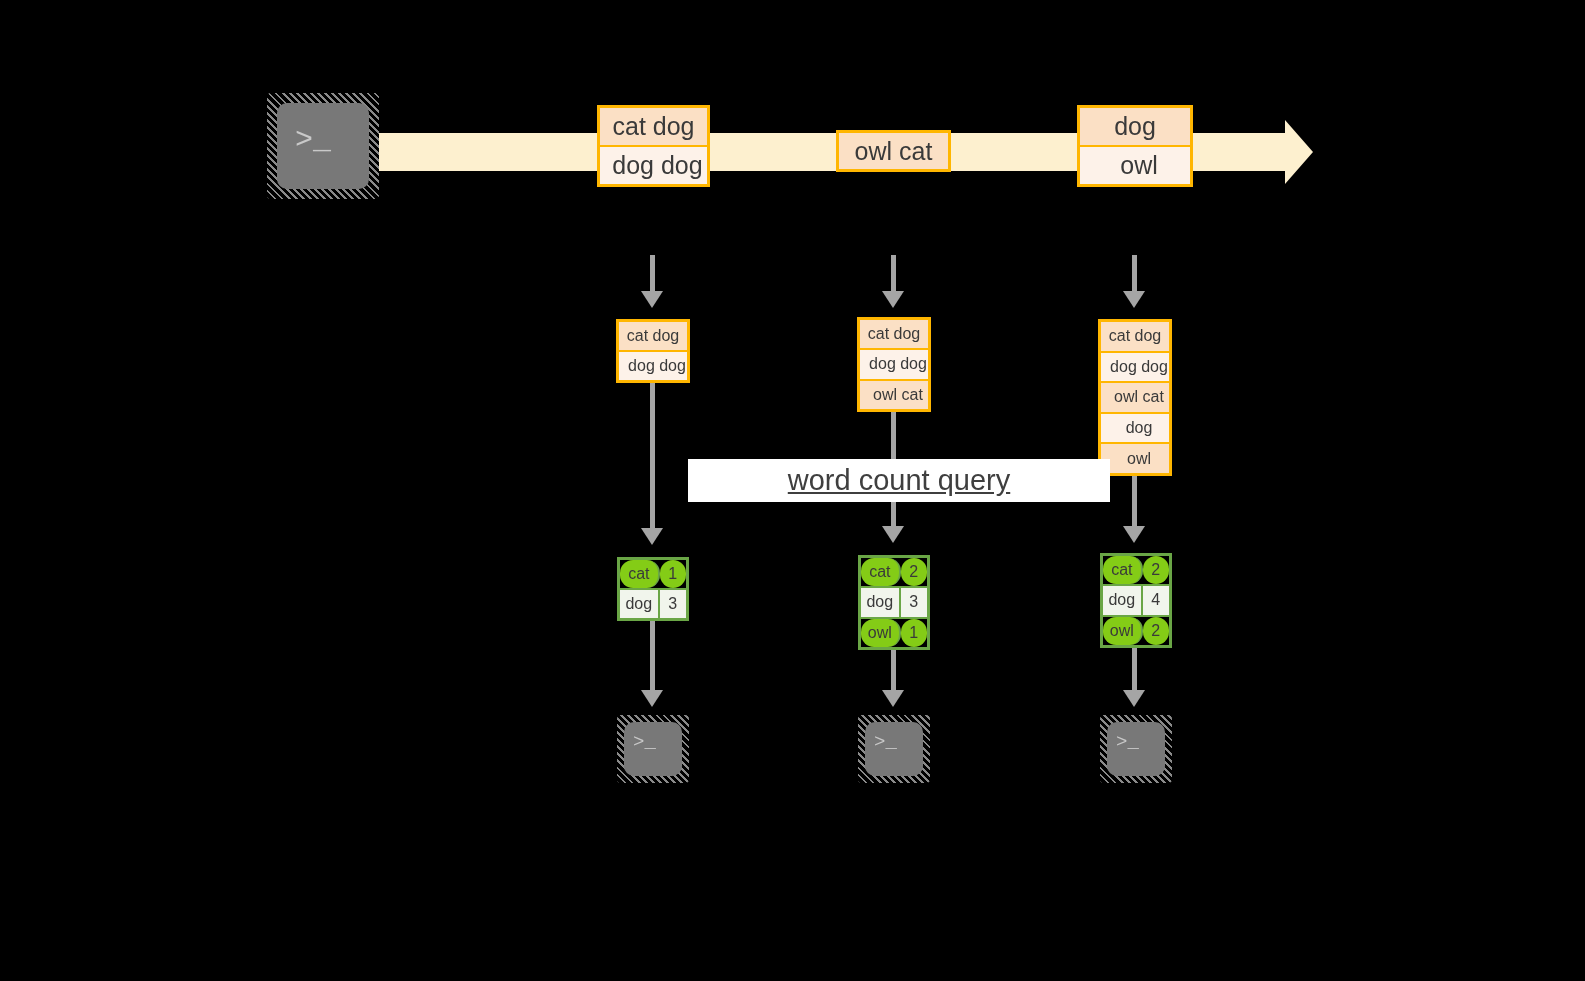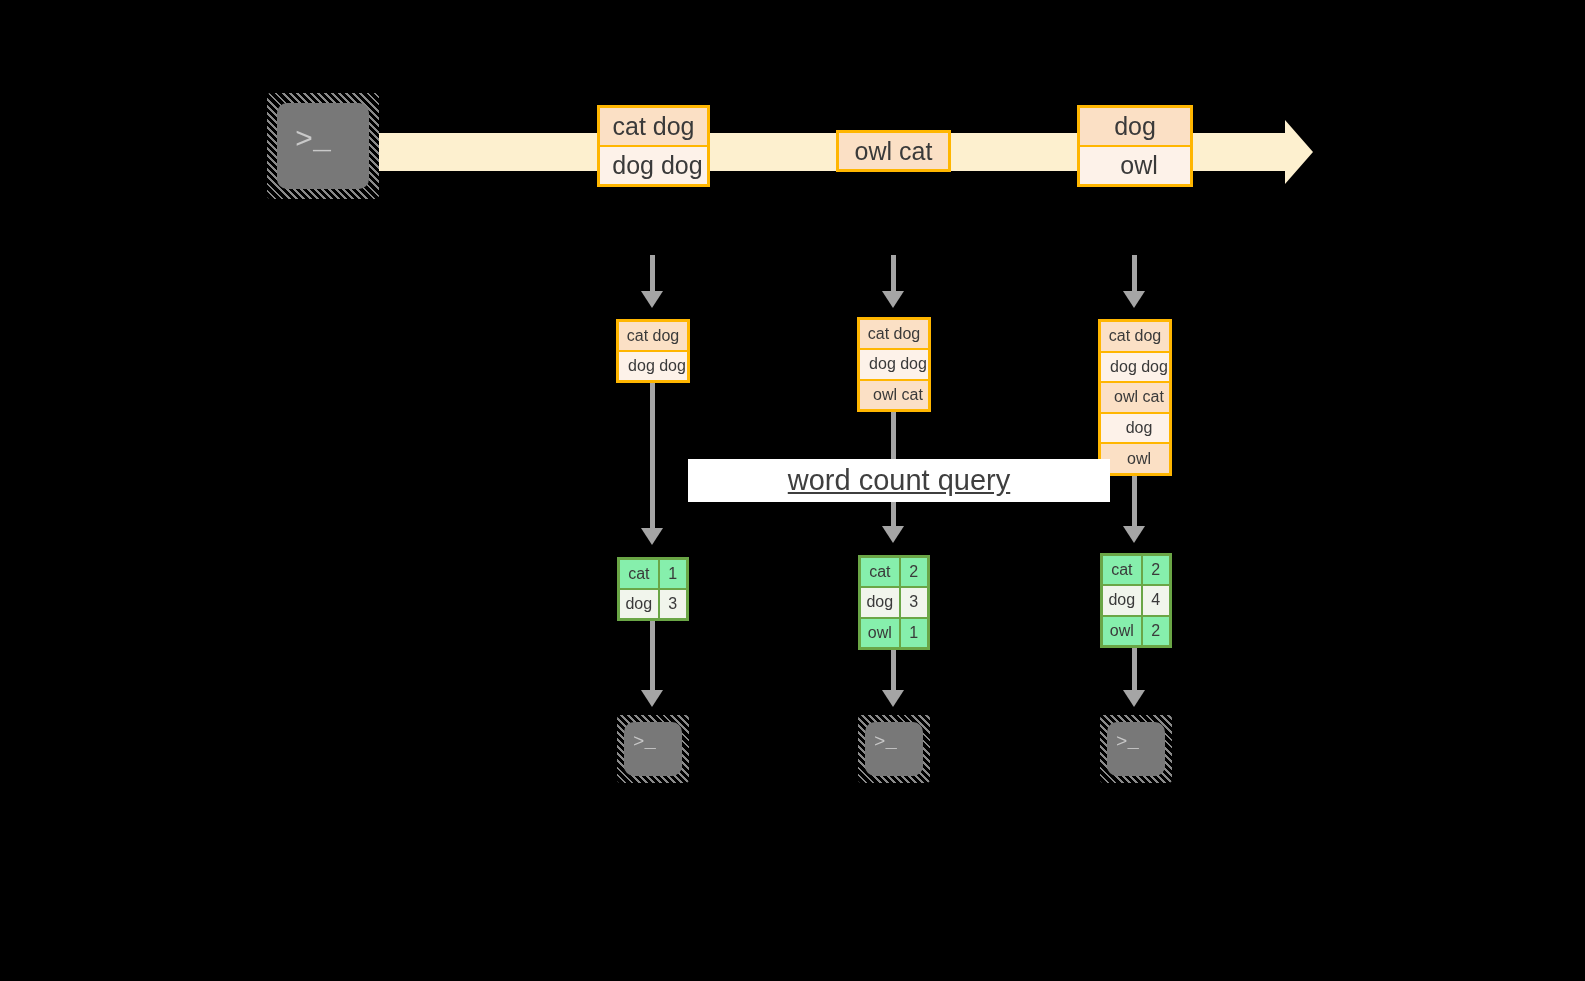--- a/index.html
+++ b/index.html
@@ -102,21 +102,21 @@
   .restable .tc {
     display: flex;
     align-items: center;
     justify-content: center;
     color: #3a3a3a;
     box-sizing: border-box;
     white-space: nowrap;
   }
   .restable .tc.key { width: 60%; border-right: 2px solid #6aa646; }
   .restable .tc.val { width: 40%; }
-  .restable .trow.shade .tc { background: #86efac; }
+  .restable .trow.shade .tc { background: #84cc16; border-radius: 13px; }
   .restable .trow.plain .tc { background: #f1f5ec; }
 
   
   .vline {
     position: absolute;
     background: #a5a5a5;
     width: 5px;
   }
   .vline.dashed {
     background: none;

